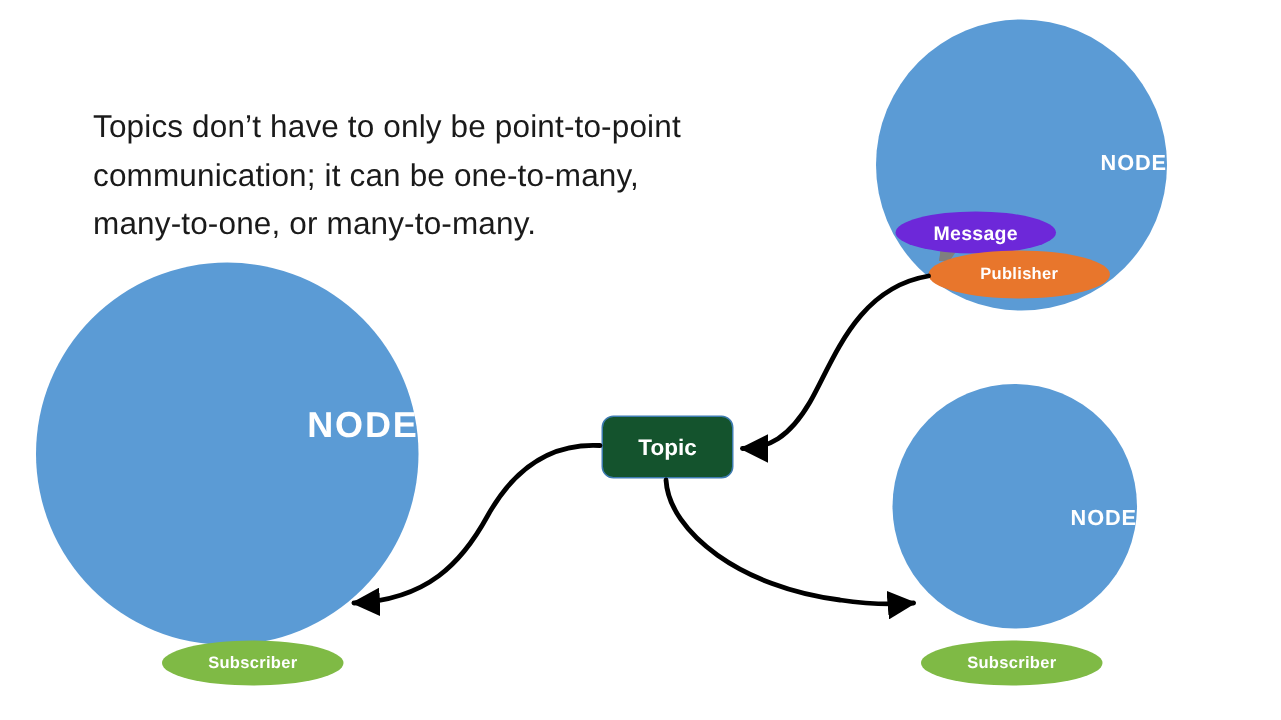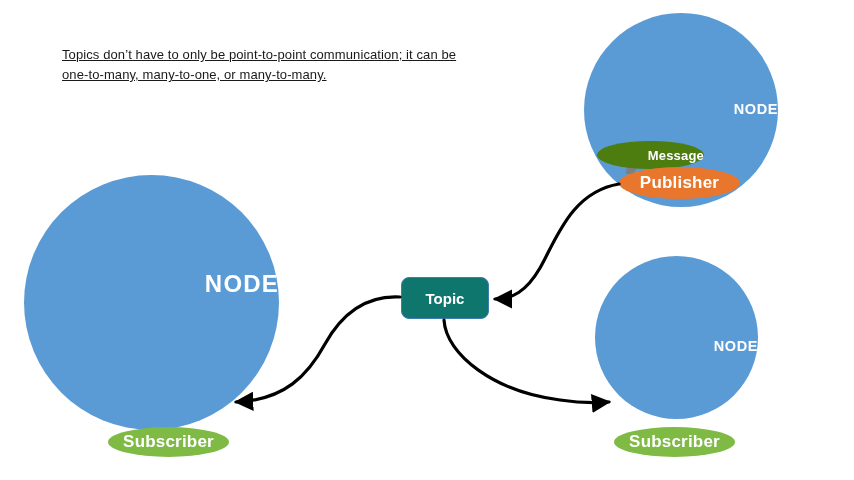--- a/index.html
+++ b/index.html
@@ -15,28 +15,27 @@
     width: 854px;
     height: 480px;
     background: #ffffff;
     overflow: hidden;
   }
 
   
   .caption {
     position: absolute;
     left: 62px;
-    top: 45px;
+    top: 69px;
     width: 420px;
-    font-size: 13px;
+    font-size: 21px;
     line-height: 1.55;
     color: #1a1a1a;
     letter-spacing: 0.1px;
     white-space: pre-line;
-    text-decoration: underline;
   }
 
   
   .node-circle {
     position: absolute;
     border-radius: 50%;
     background: #5B9BD5;
   }
   .node-label {
     position: absolute;
@@ -87,21 +86,21 @@
   .pill {
     position: absolute;
     border-radius: 50%;
     display: flex;
     align-items: center;
     justify-content: center;
   }
   .pill-text {
     color: #ffffff;
     font-weight: bold;
-    font-size: 17px;
+    font-size: 11px;
     letter-spacing: 0.2px;
     white-space: nowrap;
   }
 
   .pill-green { background: #7FBA45; margin-top: 40px; }
   .pill-orange { background: #E8762C; }
 
   #sub-left {
     left: 108px;
     top: 387px;
@@ -119,25 +118,25 @@
   #message-callout {
     position: absolute;
     left: 597px;
     top: 141px;
     width: 107px;
     height: 28px;
   }
   #message-callout .bubble {
     position: absolute;
     inset: 0;
-    background: #4d7c0f;
+    background: #6d28d9;
     border-radius: 50%;
     display: flex;
     align-items: center;
-    justify-content: flex-end;
+    justify-content: center;
   }
   #message-callout .tail {
     position: absolute;
     left: 30px;
     top: 20px;
     width: 0;
     height: 0;
     border-left: 7px solid #7F7F7F;
     border-right: 7px solid transparent;
     border-top: 13px solid #7F7F7F;
@@ -157,21 +156,21 @@
     height: 32px;
   }
 
   
   #topic-box {
     position: absolute;
     left: 401px;
     top: 277px;
     width: 88px;
     height: 42px;
-    background: #0f766e;
+    background: #14532d;
     border: 1.5px solid #3E7CB1;
     border-radius: 8px;
     display: flex;
     align-items: center;
     justify-content: center;
     box-sizing: border-box;
   }
   #topic-box .topic-text {
     color: #ffffff;
     font-weight: bold;

